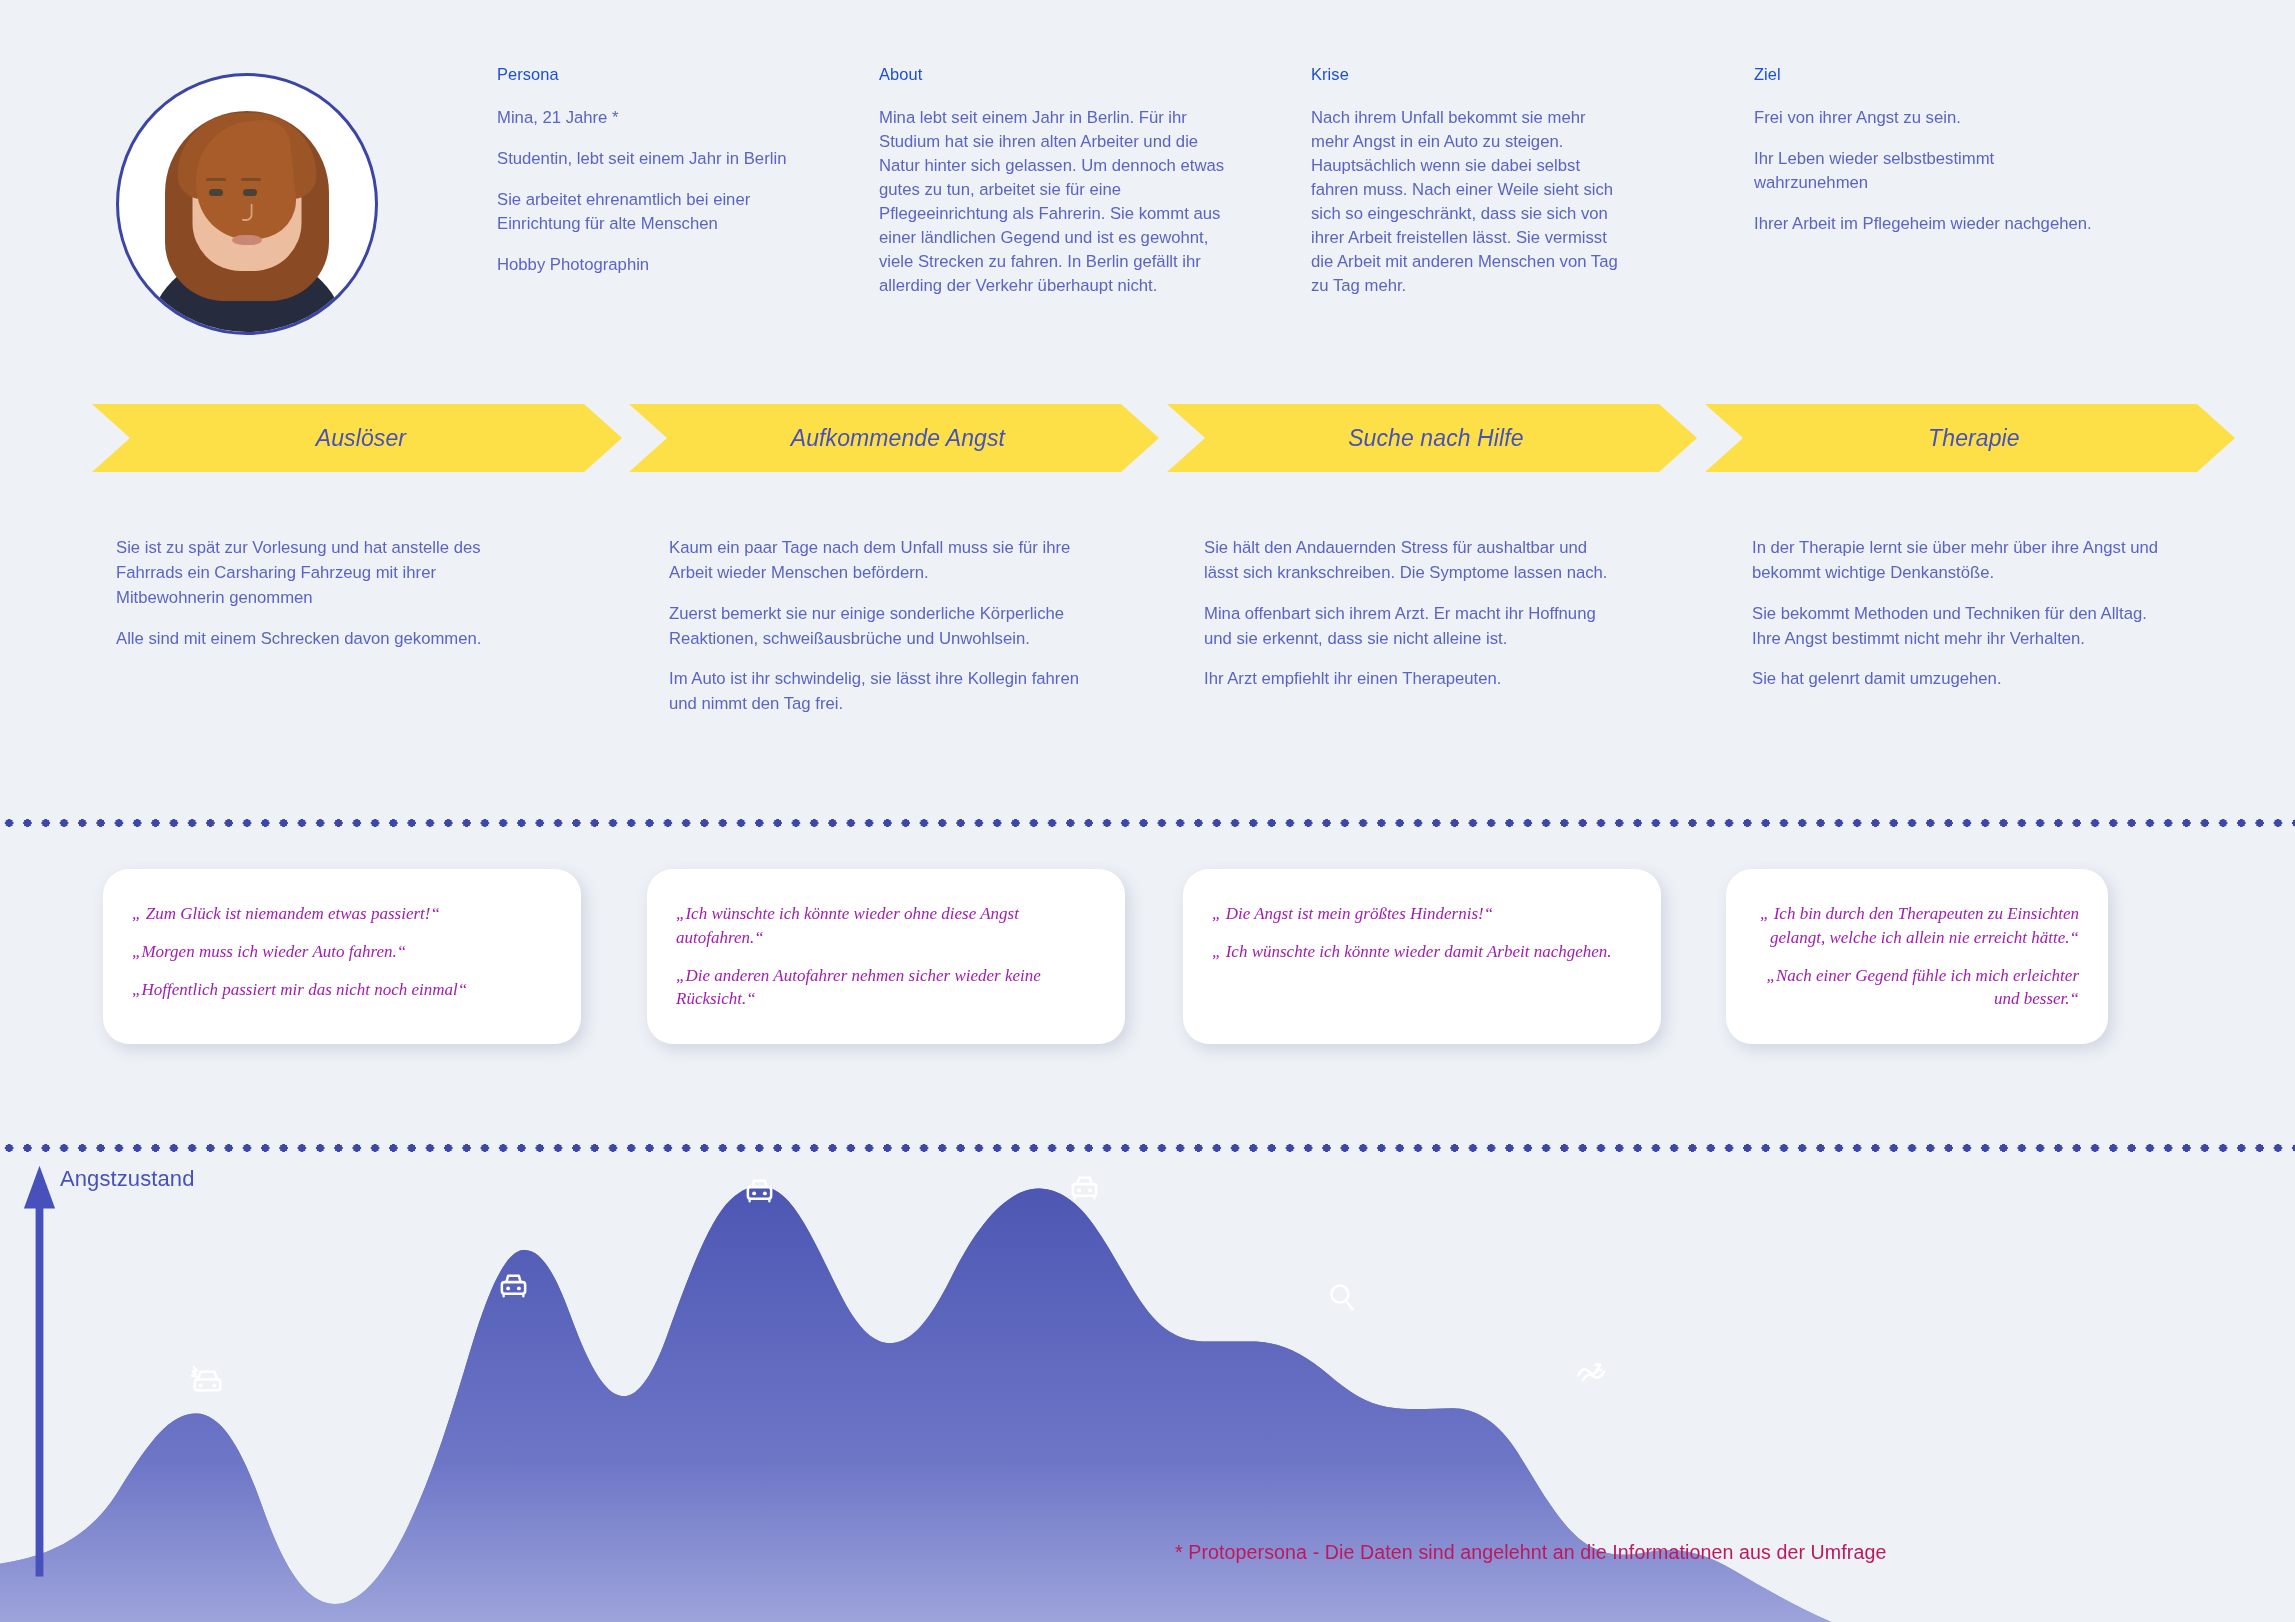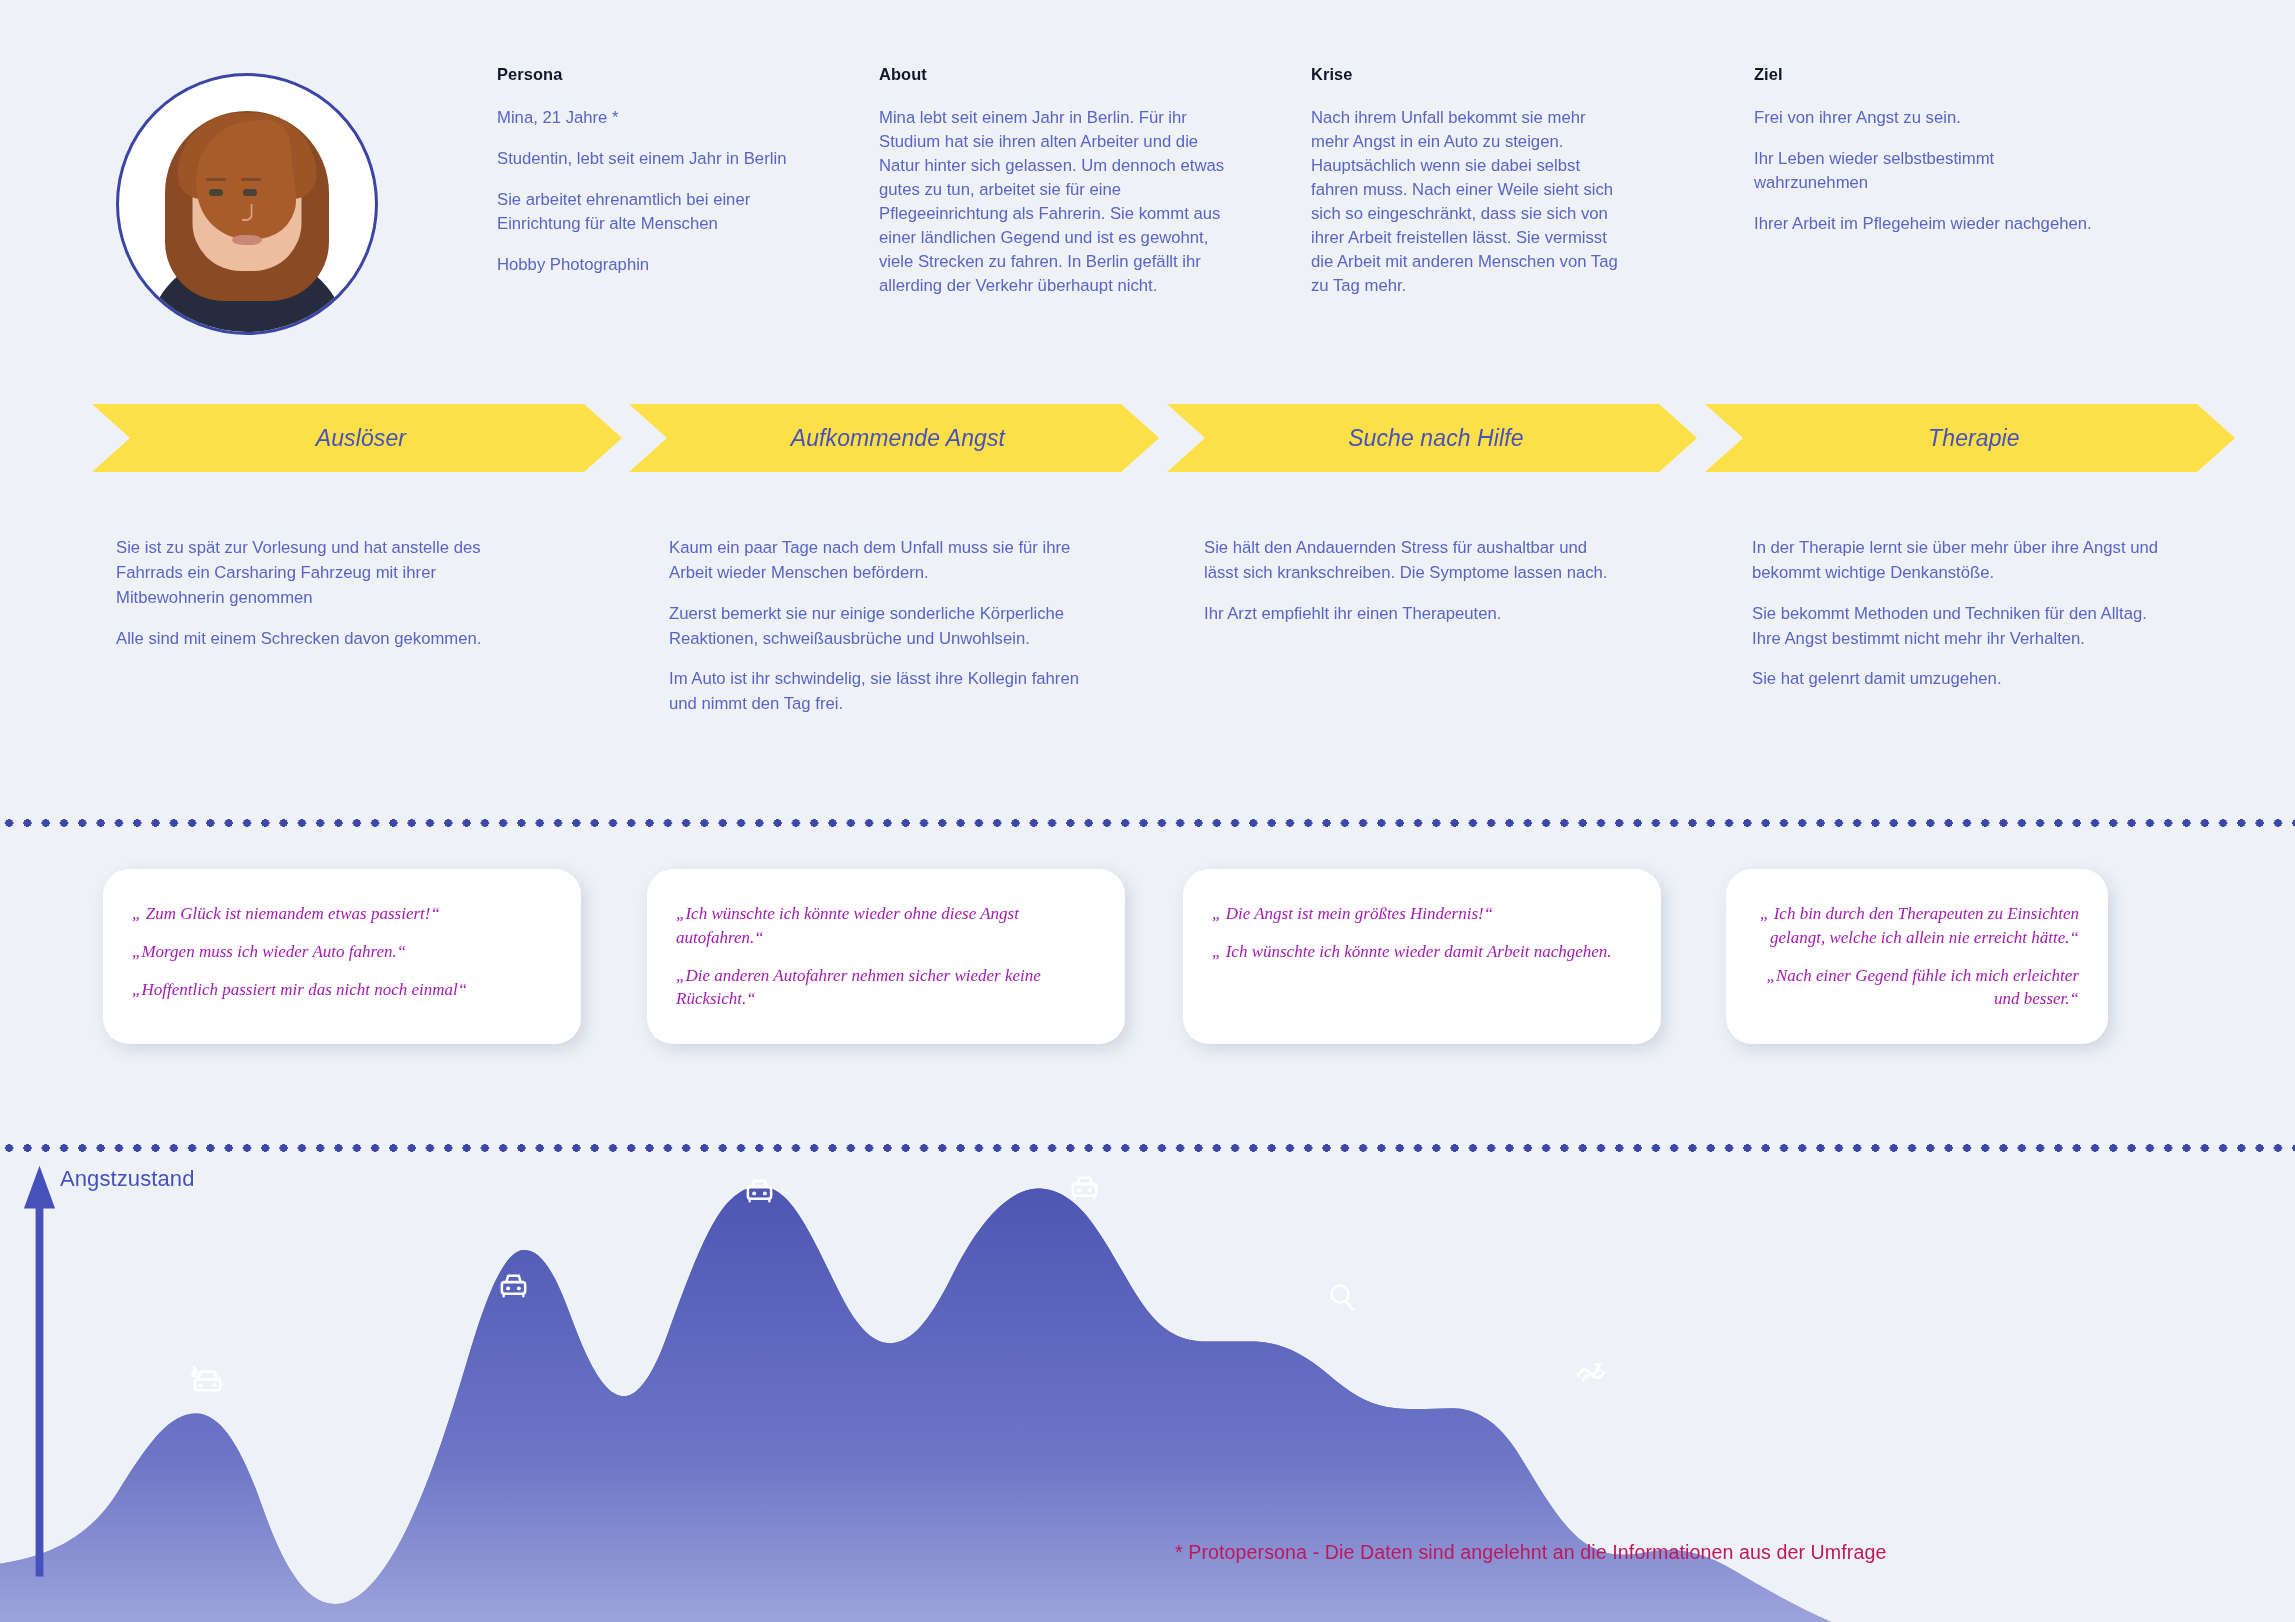--- a/index.html
+++ b/index.html
@@ -110,22 +110,22 @@
     background: #c98775;
     border-radius: 15px / 6.5px;
   }
 
   .hdr-col {
     position: absolute;
     top: 65px;
   }
   .hdr-title {
     font-size: 16.4px;
-    font-weight: bold;
-    color: #0f172a;
+    font-weight: normal;
+    color: #1d4ed8;
     letter-spacing: 0.1px;
     margin-bottom: 22px;
   }
   .hdr-p {
     font-size: 16.7px;
     line-height: 24px;
     color: #5a64c4;
     margin-bottom: 17px;
     font-weight: 400;
   }
@@ -310,20 +310,21 @@
   </div>
 
   <div class="stage-col" style="left:669px; width:412px;">
     <div class="stage-p">Kaum ein paar Tage nach dem Unfall muss sie für ihre Arbeit wieder Menschen befördern.</div>
     <div class="stage-p">Zuerst bemerkt sie nur einige sonderliche Körperliche Reaktionen, schweißausbrüche und Unwohlsein.</div>
     <div class="stage-p">Im Auto ist ihr schwindelig, sie lässt ihre Kollegin fahren und nimmt den Tag frei.</div>
   </div>
 
   <div class="stage-col" style="left:1204px; width:412px;">
     <div class="stage-p">Sie hält den Andauernden Stress für aushaltbar und lässt sich krankschreiben. Die Symptome lassen nach.</div>
+    <div class="stage-p">Mina  offenbart sich ihrem Arzt. Er macht ihr Hoffnung und sie erkennt, dass sie nicht alleine ist.</div>
     <div class="stage-p">Ihr Arzt empfiehlt ihr einen Therapeuten.</div>
   </div>
 
   <div class="stage-col" style="left:1752px; width:425px;">
     <div class="stage-p">In der Therapie lernt sie über mehr über ihre Angst und bekommt wichtige Denkanstöße.</div>
     <div class="stage-p">Sie bekommt Methoden und Techniken für den Alltag. Ihre Angst bestimmt nicht mehr ihr Verhalten.</div>
     <div class="stage-p">Sie hat gelenrt damit umzugehen.</div>
   </div>
 
   <div class="dotted-rule" id="divider-top"></div>

